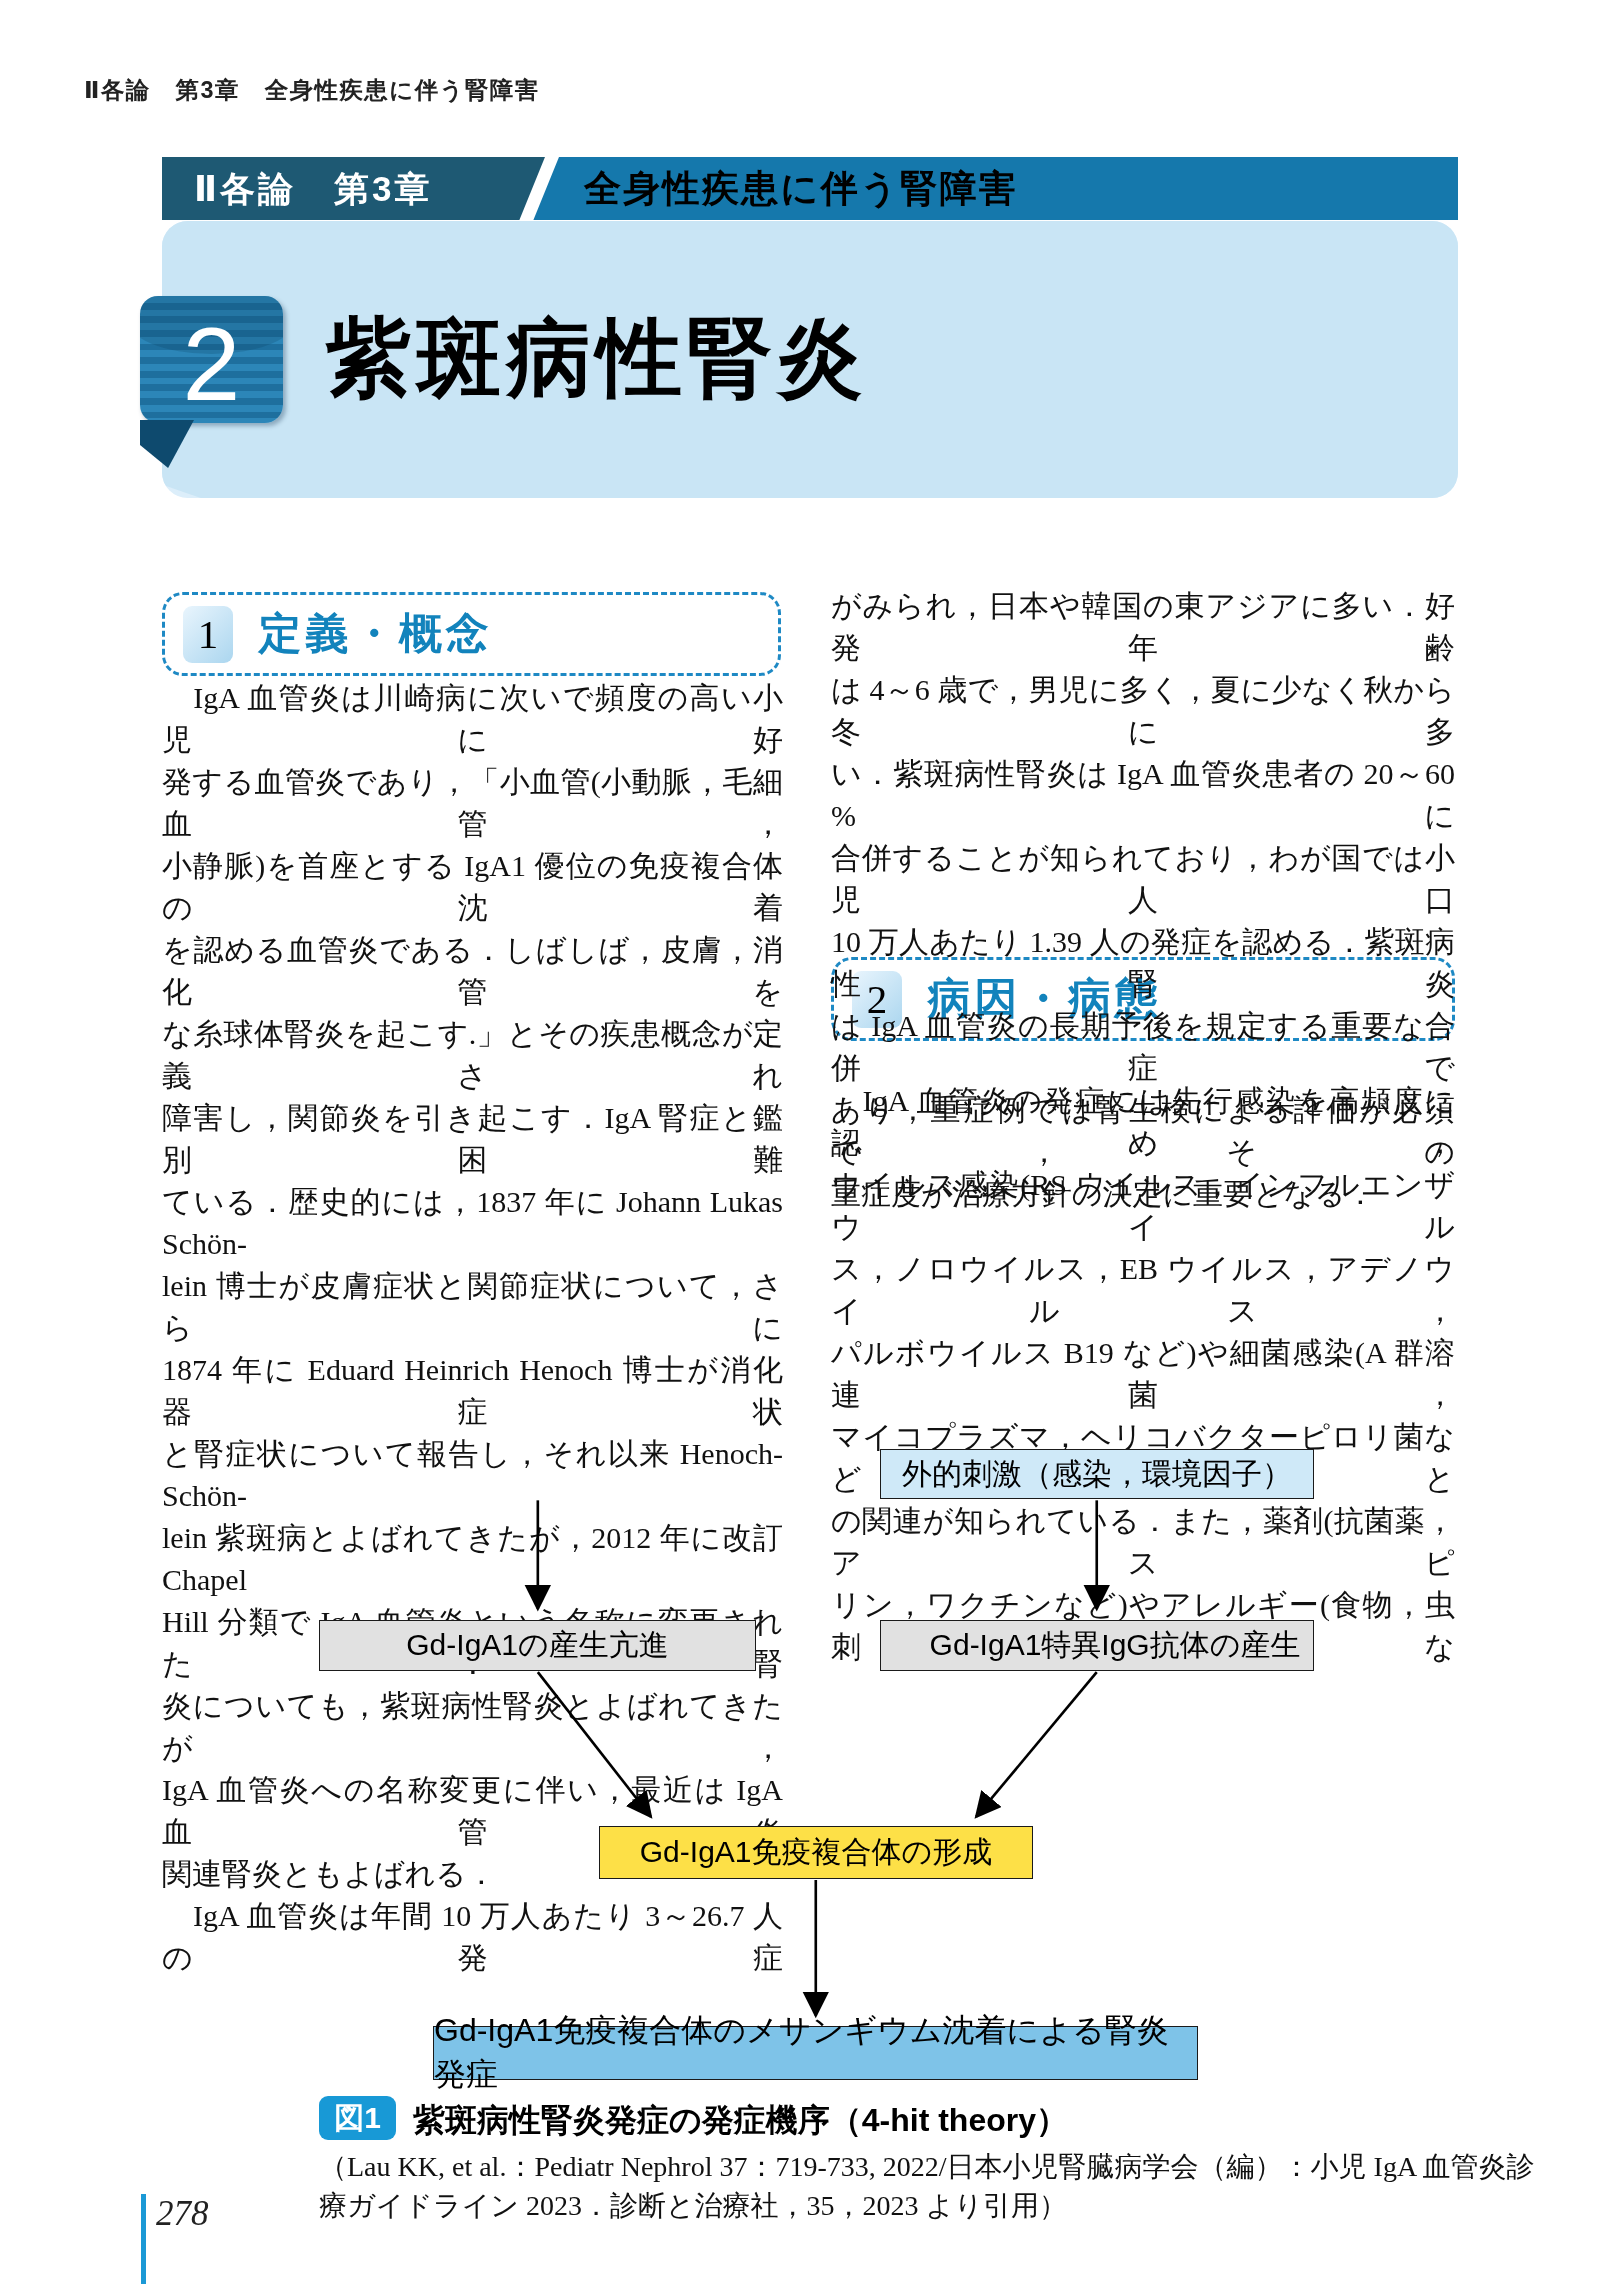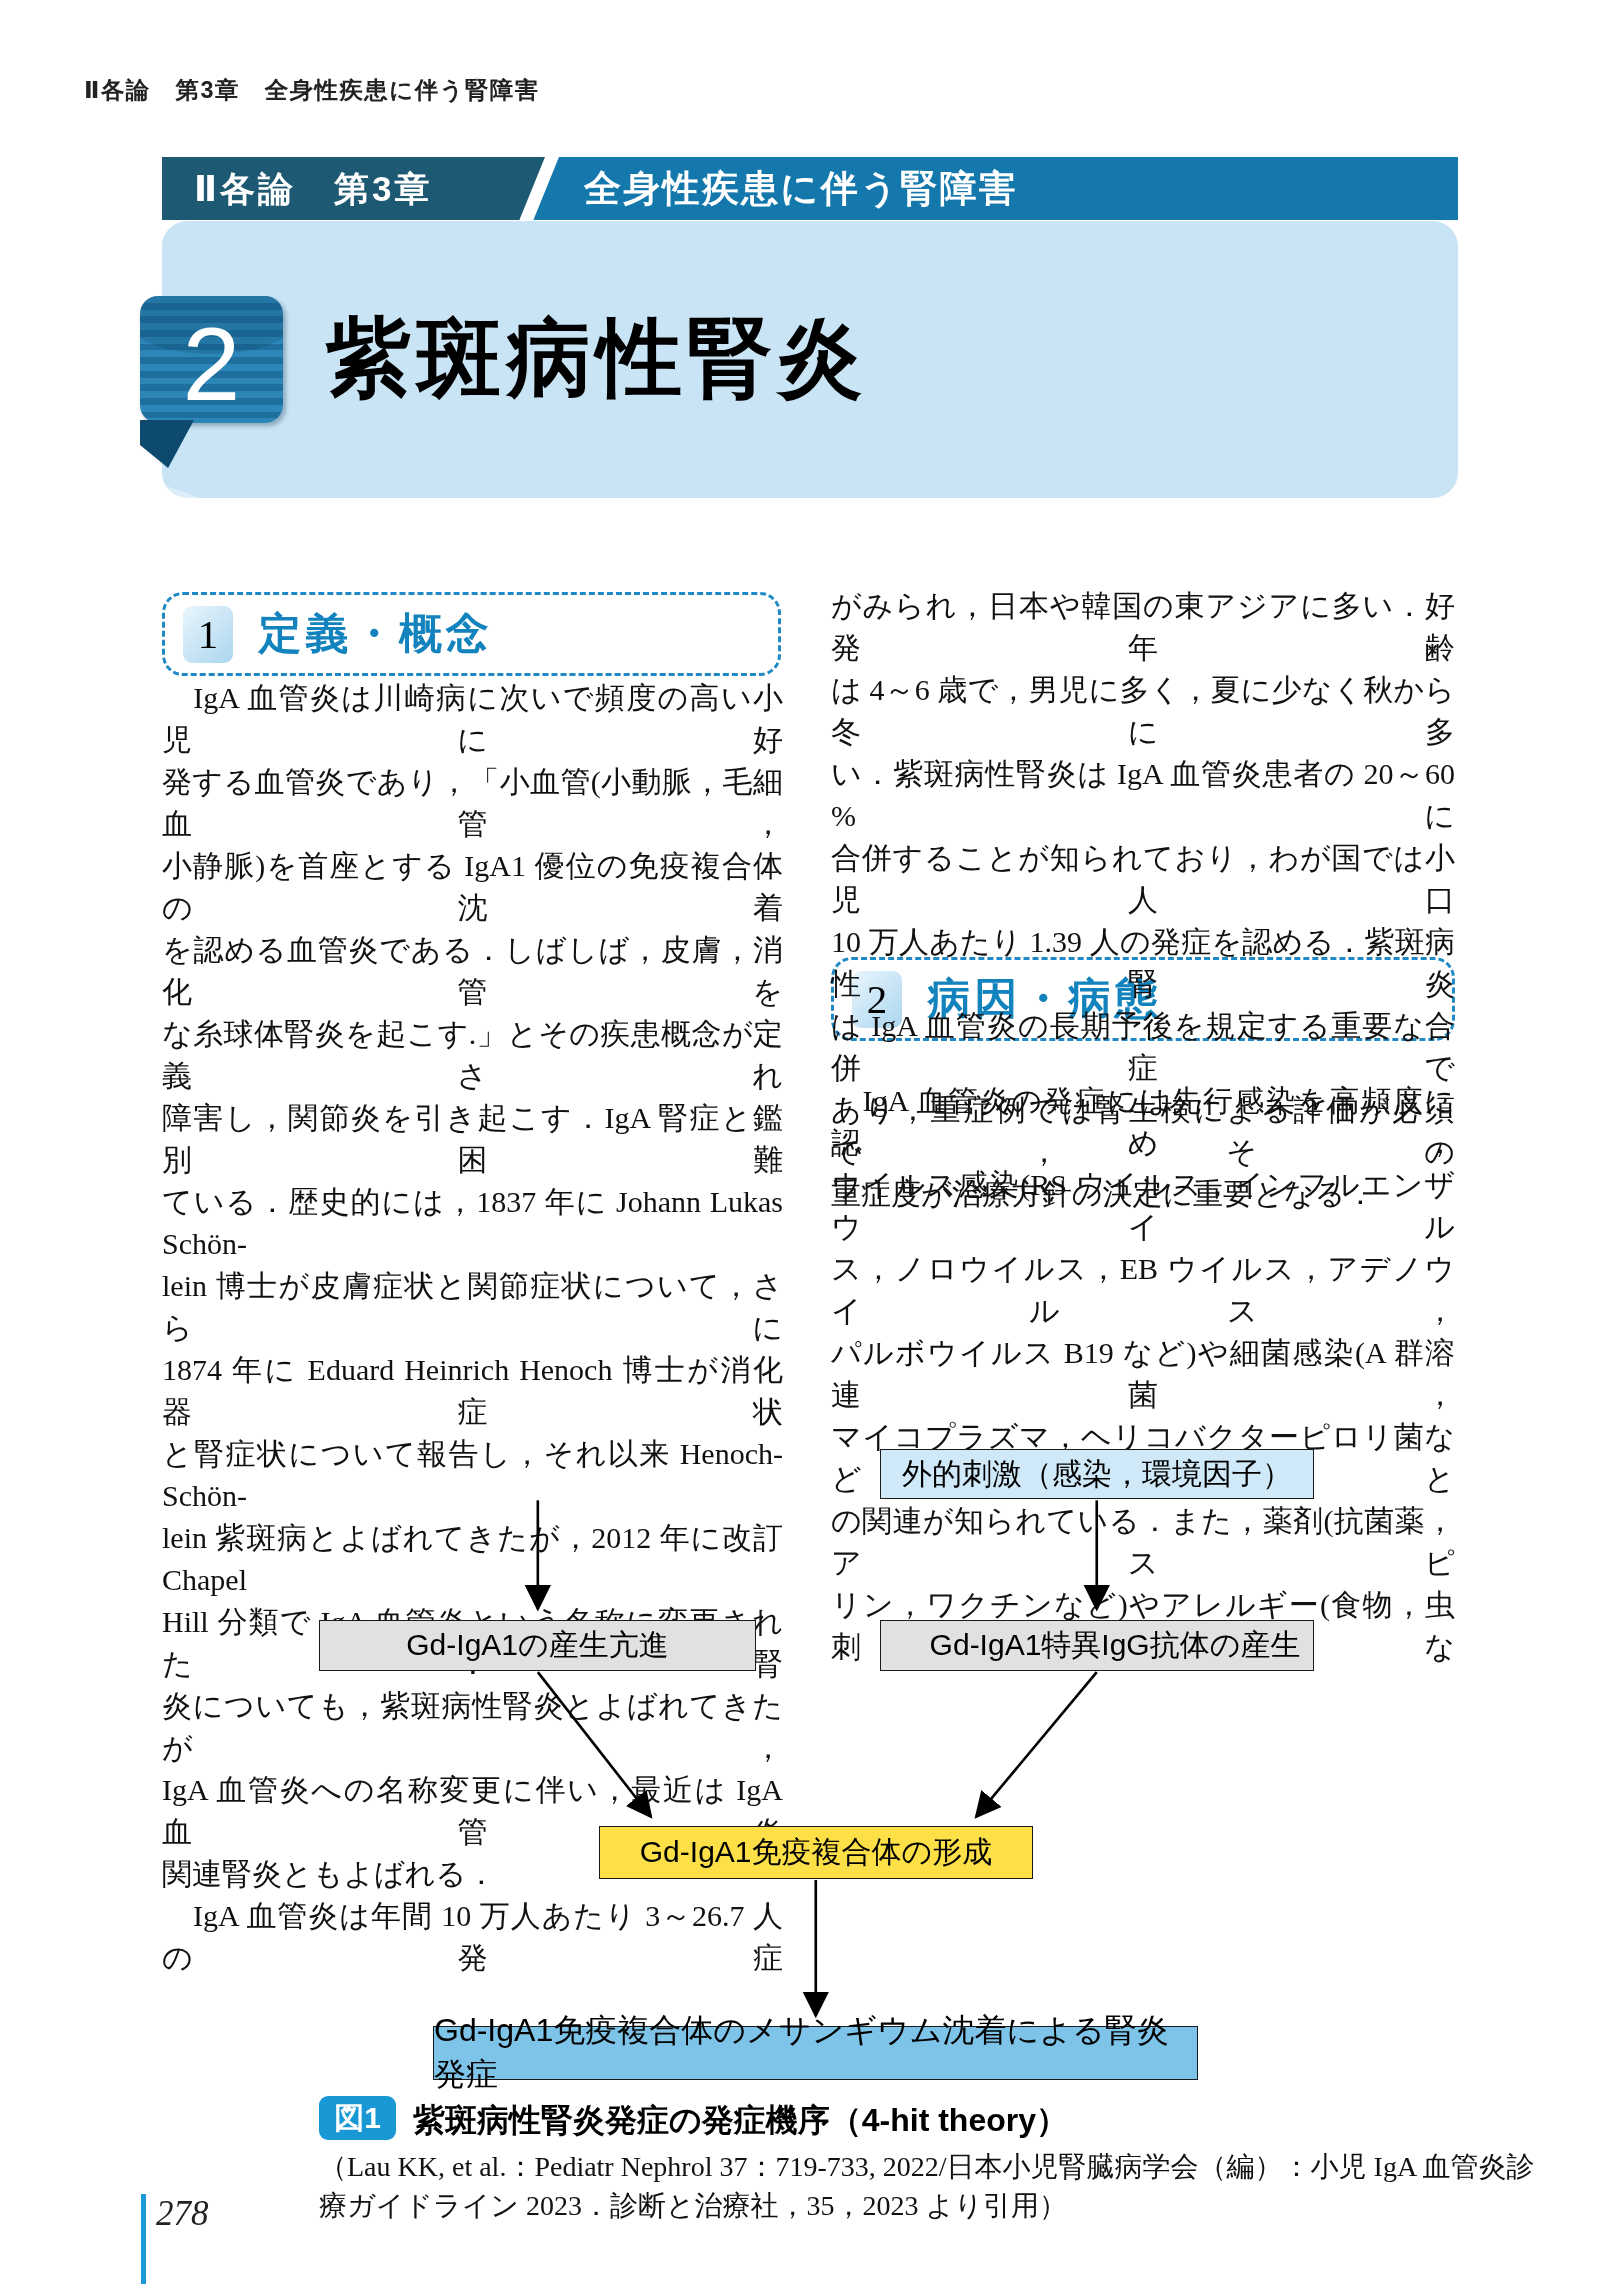--- a/index.html
+++ b/index.html
@@ -11,21 +11,21 @@
         font-size:23.4px;font-weight:bold;color:#222;letter-spacing:1.5px;}
 
   
   .chapter-bar{position:absolute;left:162px;top:157px;width:1296px;height:63px;background:#1578ac;}
   .bar-slash{position:absolute;left:0;top:0;bottom:0;width:397px;background:#ffffff;
         clip-path:polygon(0 0,100% 0,calc(100% - 25.6px) 100%,0 100%);}
   .bar-dark{position:absolute;left:0;top:0;bottom:0;width:383px;background:#1e5973;
         clip-path:polygon(0 0,100% 0,calc(100% - 25.6px) 100%,0 100%);}
   .bar-left-text{position:absolute;left:32px;top:0;height:63px;line-height:63px;color:#fff;
         font-family:"Liberation Sans","DejaVu Sans",sans-serif;font-size:35px;font-weight:bold;letter-spacing:3px;}
-  .bar-right-text{position:absolute;left:422px;top:0;height:63px;line-height:63px;color:#ffffff;
+  .bar-right-text{position:absolute;left:422px;top:0;height:63px;line-height:63px;color:#000000;
         font-family:"Liberation Sans","DejaVu Sans",sans-serif;font-size:37px;font-weight:bold;letter-spacing:2.3px;}
 
   
   .banner{position:absolute;left:162px;top:221px;width:1296px;height:277px;border-radius:25.6px;
         background:#dceefa;overflow:hidden;}
   .banner::before{content:"";position:absolute;left:-678px;top:-1318px;width:2712px;height:1695px;
         border-radius:50%;background:#c9e5f5;}
 
   
   .chapter-tab{position:absolute;left:140px;top:296px;width:143px;height:127px;border-radius:18px;

